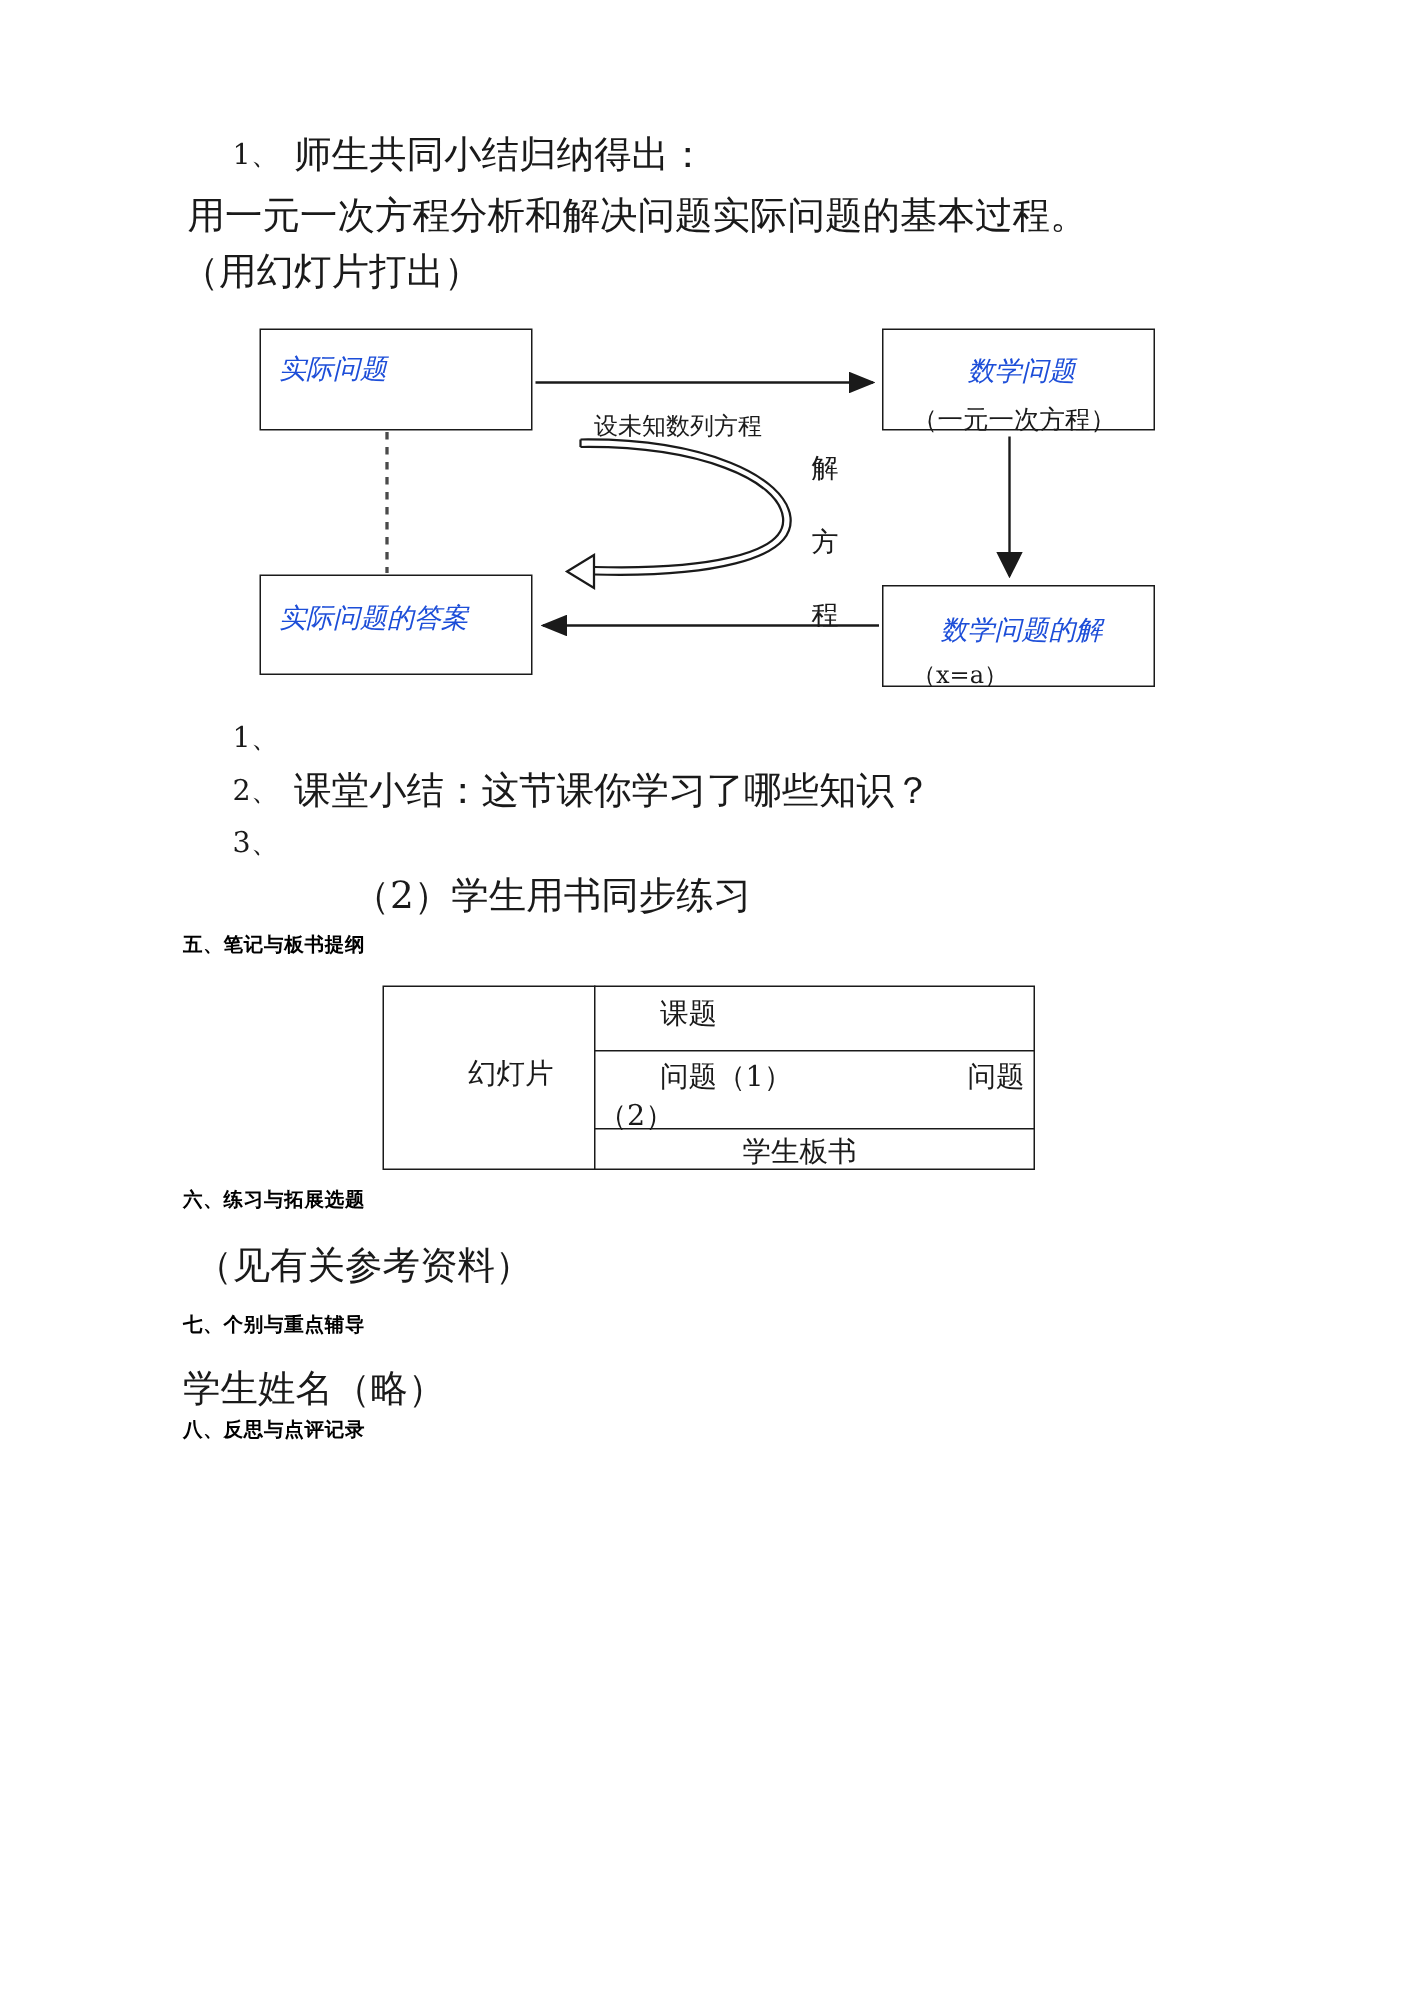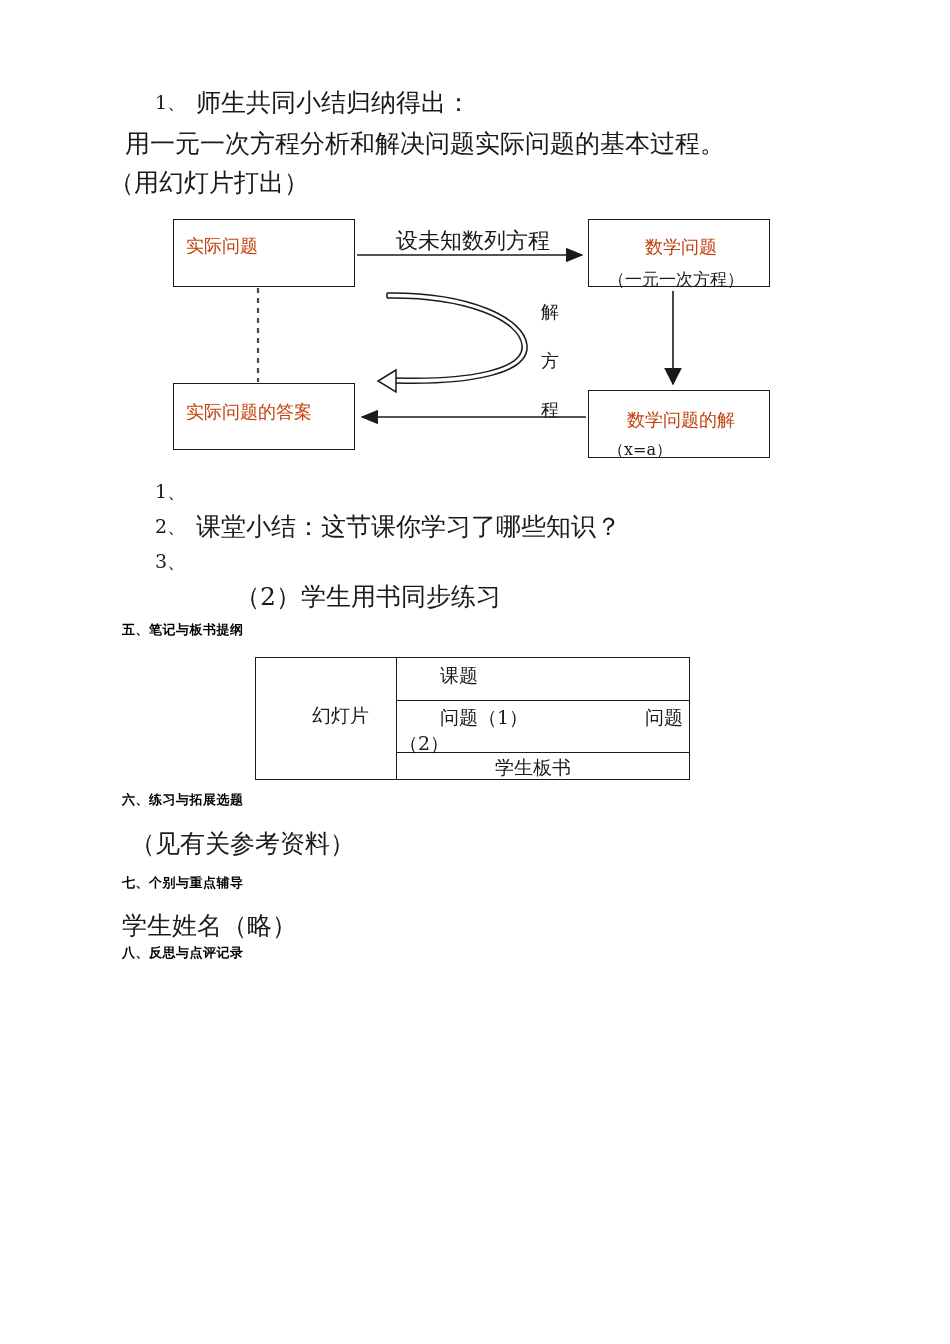--- a/index.html
+++ b/index.html
@@ -57,39 +57,41 @@
   .dbox {
     position: absolute;
     border: 1.4px solid #1a1a1a;
     box-sizing: border-box;
     background: transparent;
   }
   .dbox-text {
     position: absolute;
     white-space: pre;
     font-size: 18px;
-    color: #c2410c;
+    color: #1d4ed8;
+    font-style: italic;
   }
   .dbox-sub {
     position: absolute;
     white-space: pre;
     font-size: 17px;
     color: #1a1a1a;
   }
   .vlabel {
     position: absolute;
     white-space: pre;
     font-size: 18px;
     color: #1a1a1a;
   }
   .arrow-label {
     position: absolute;
     white-space: pre;
-    font-size: 22px;
-    color: #1a1a1a;
+    font-size: 16px;
+    color: #1a1a1a;
+    margin-top: 48px;
   }
 
   
   .tbl {
     position: absolute;
     border: 1.3px solid #1a1a1a;
     box-sizing: border-box;
   }
   .tbl-cell {
     position: absolute;
@@ -105,21 +107,21 @@
 </head>
 <body>
 
 <div class="page">
 
   <div class="indent-num" style="left:155px; top:90px;">1、</div>
   <div class="tline" style="left:196px; top:90px;">师生共同小结归纳得出：</div>
 
   <div class="tline" style="left:125px; top:131px;">用一元一次方程分析和解决问题实际问题的基本过程。</div>
 
-  <div class="tline" style="left:109px; top:170px;">（用幻灯片打出）</div>
+  <div class="tline" style="left:121px; top:170px;font-family:Liberation Mono, monospace;">（用幻灯片打出）</div>
 
   <div>
 
     <div class="dbox" style="left:173px; top:219px; width:182px; height:68px;"></div>
     <div class="dbox-text" style="left:186px; top:234px;">实际问题</div>
 
     <div class="dbox" style="left:588px; top:219px; width:182px; height:68px;"></div>
     <div class="dbox-text" style="left:645px; top:235px;">数学问题</div>
     <div class="dbox-sub" style="left:608px; top:268px;">（一元一次方程）</div>
 

